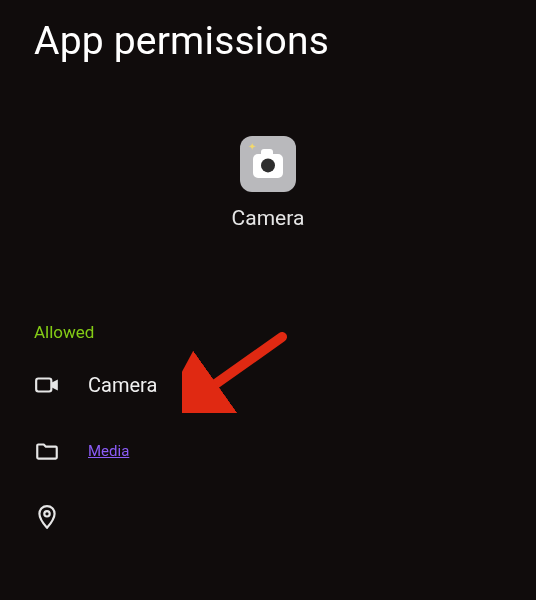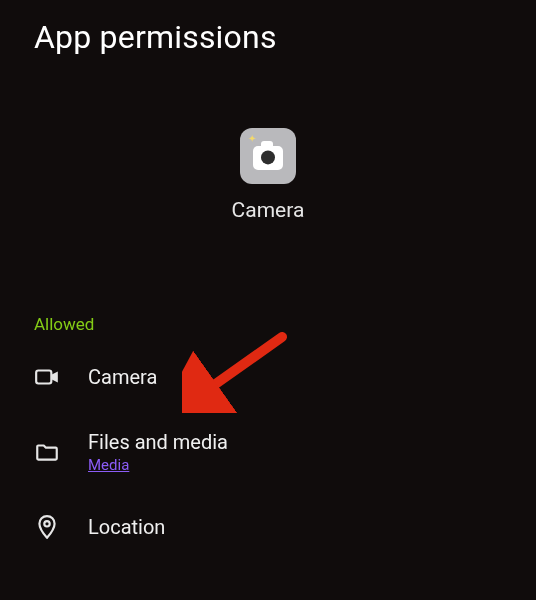--- a/index.html
+++ b/index.html
@@ -10,21 +10,21 @@
   body {
     width: 536px;
     height: 600px;
     background: #100c0c;
     color: #fff;
     font-family: -apple-system, Roboto, "Segoe UI", Arial, sans-serif;
     overflow: hidden;
     position: relative;
   }
   .page-title {
-    font-size: 32px;
+    font-size: 39px;
     font-weight: 400;
     padding: 18px 34px 0 34px;
     letter-spacing: 0.2px;
   }
   .app-block {
     display: flex;
     flex-direction: column;
     align-items: center;
     margin-top: 72px;
   }
@@ -153,35 +153,31 @@
   </div>
 </div>
 
 <div class="perm-item">
   <span class="perm-icon">
     <svg width="26" height="26" viewBox="0 0 24 24" fill="none" stroke="currentColor" stroke-width="2" stroke-linejoin="round">
       <path d="M3 7 L3 18 C3 18.55 3.45 19 4 19 L20 19 C20.55 19 21 18.55 21 18 L21 9 C21 8.45 20.55 8 20 8 L11 8 L9 6 L4 6 C3.45 6 3 6.45 3 7 Z"></path>
     </svg>
   </span>
   <div class="perm-text">
-    <span class="perm-label">Files and media</span>
     <span class="perm-sub">Media</span>
   </div>
 </div>
 
 <div class="perm-item">
   <span class="perm-icon">
     <svg width="26" height="26" viewBox="0 0 24 24" fill="none" stroke="currentColor" stroke-width="2" stroke-linejoin="round">
       <path d="M12 2 C8 2 5 5 5 9 C5 14 12 22 12 22 C12 22 19 14 19 9 C19 5 16 2 12 2 Z"></path>
       <circle cx="12" cy="9" r="2.5"></circle>
     </svg>
   </span>
-  <div class="perm-text">
-    <span class="perm-label">Location</span>
-  </div>
 </div>
 
 <svg class="annotation-arrow" width="110" height="84" viewBox="0 0 110 84">
   <defs>
     <marker id="arrowhead" markerWidth="8" markerHeight="8" refX="2" refY="4" orient="auto">
       <polygon points="0 0, 8 4, 0 8" fill="#e02912"></polygon>
     </marker>
   </defs>
   <line x1="100" y1="8" x2="18" y2="66" stroke-width="10" stroke-linecap="round" marker-end="url(#arrowhead)" stroke="#e02912"></line>
 </svg>

